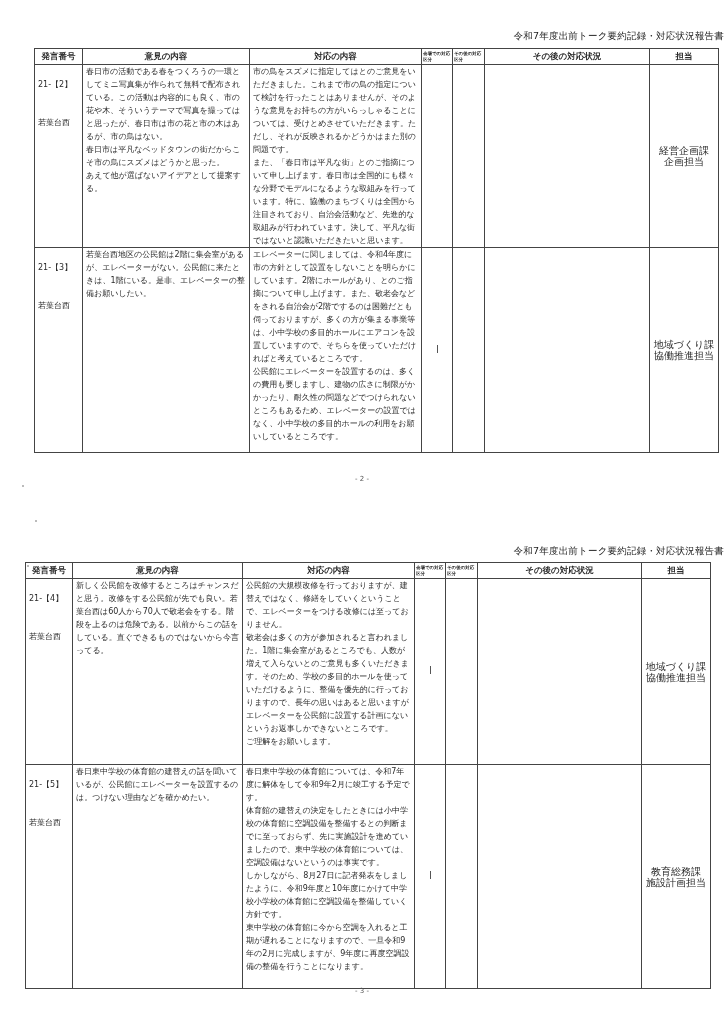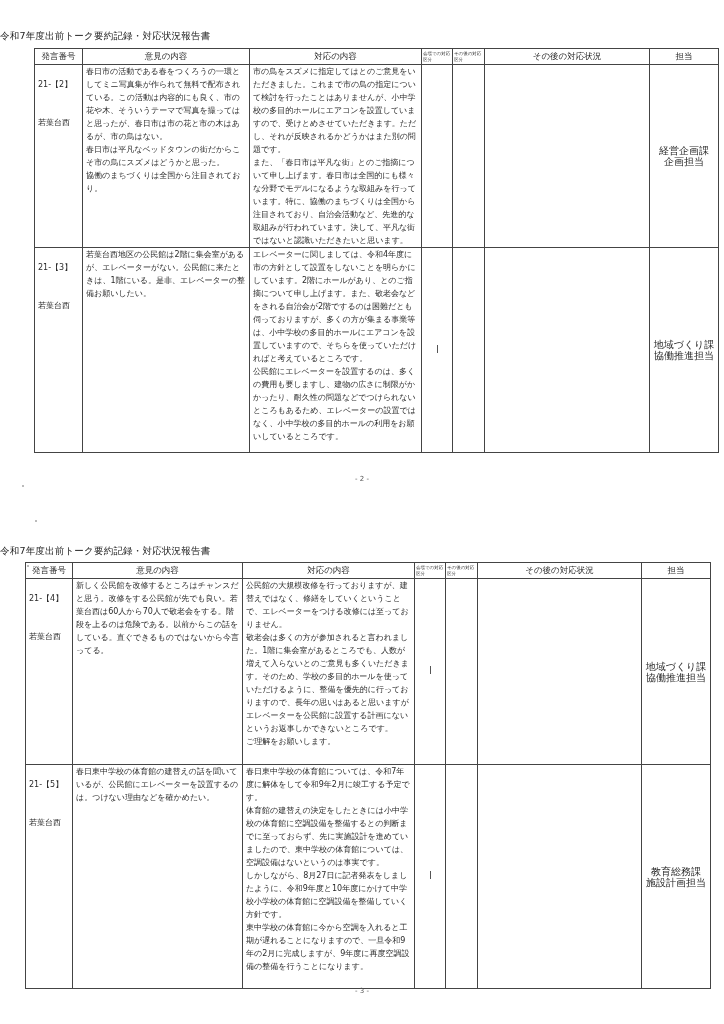--- a/index.html
+++ b/index.html
@@ -1,24 +1,24 @@
 <!DOCTYPE html>
 <html><head>
 <meta charset="utf-8">
 <style>
   html, body { margin:0; padding:0; background:#ffffff; }
   body { width:724px; height:1024px; position:relative; overflow:hidden;
          font-family: "DejaVu Sans", sans-serif; color:#222; }
   .page { position:absolute; left:0; width:724px; }
-  .doc-title { position:absolute; left:0; width:724px; text-align:left;
+  .doc-title { position:absolute; left:0; width:724px; text-align:right;
                font-size:9.5px; color:#222; letter-spacing:0.2px; }
   table.rep { position:absolute; border-collapse:collapse; table-layout:fixed;
               font-size:8px; line-height:13px; color:#2a2a2a; }
   table.rep th, table.rep td { border:1px solid #444; padding:0 3px; vertical-align:top; }
-  table.rep th { font-weight:normal; text-align:center; vertical-align:middle; height:15px; font-size:8.5px;margin-left:12px; }
+  table.rep th { font-weight:bold; text-align:center; vertical-align:middle; height:15px; font-size:8.5px;margin-left:12px; }
   table.rep th.tiny { font-size:4.5px; line-height:6px; padding:0 1px; text-align:left; }
   .num { white-space:pre-line;margin-left:14px; }
   .num .id { display:block; }
   .num .area { display:block; margin-top:12px; }
   .txt { white-space:pre-wrap; word-break:break-all; }
   .cls { text-align:center; vertical-align:middle !important; }
   .cls span { display:inline-block; width:1px; height:8px; background:#555; }
   .dept { text-align:center; vertical-align:middle !important; font-size:10px; line-height:11px; white-space:pre-line; }
   .pageno { position:absolute; left:0; width:724px; text-align:center; font-size:7px; color:#555; }
   .speck { position:absolute; width:2px; height:2px; background:#bbb; }
@@ -48,22 +48,22 @@
       <th>その後の対応状況</th>
       <th>担当</th>
     </tr>
     <tr style="height:178px;">
       <td class="num">
         <span class="id">21-【2】</span>
         <span class="area">若葉台西</span>
       </td>
       <td class="txt">春日市の活動である春をつくろうの一環としてミニ写真集が作られて無料で配布されている。この活動は内容的にも良く、市の花や木、そういうテーマで写真を撮ってはと思ったが、春日市は市の花と市の木はあるが、市の鳥はない。
 春日市は平凡なベッドタウンの街だからこそ市の鳥にスズメはどうかと思った。
-協働のまちづくりは全国から注目されており。</td>
-      <td class="txt">市の鳥をスズメに指定してはとのご意見をいただきました。これまで市の鳥の指定について検討を行ったことはありませんが、小中学校の多目的ホールにエアコンを設置していますので、受けとめさせていただきます。ただし、それが反映されるかどうかはまた別の問題です。
+あえて他が選ばないアイデアとして提案する。</td>
+      <td class="txt">市の鳥をスズメに指定してはとのご意見をいただきました。これまで市の鳥の指定について検討を行ったことはありませんが、そのような意見をお持ちの方がいらっしゃることについては、受けとめさせていただきます。ただし、それが反映されるかどうかはまた別の問題です。
 また、「春日市は平凡な街」とのご指摘について申し上げます。春日市は全国的にも様々な分野でモデルになるような取組みを行っています。特に、協働のまちづくりは全国から注目されており、自治会活動など、先進的な取組みが行われています。決して、平凡な街ではないと認識いただきたいと思います。</td>
       <td class="cls"></td>
       <td class="cls"></td>
       <td></td>
       <td class="dept">経営企画課
 企画担当</td>
     </tr>
     <tr style="height:205px;">
       <td class="num">
         <span class="id">21-【3】</span>

